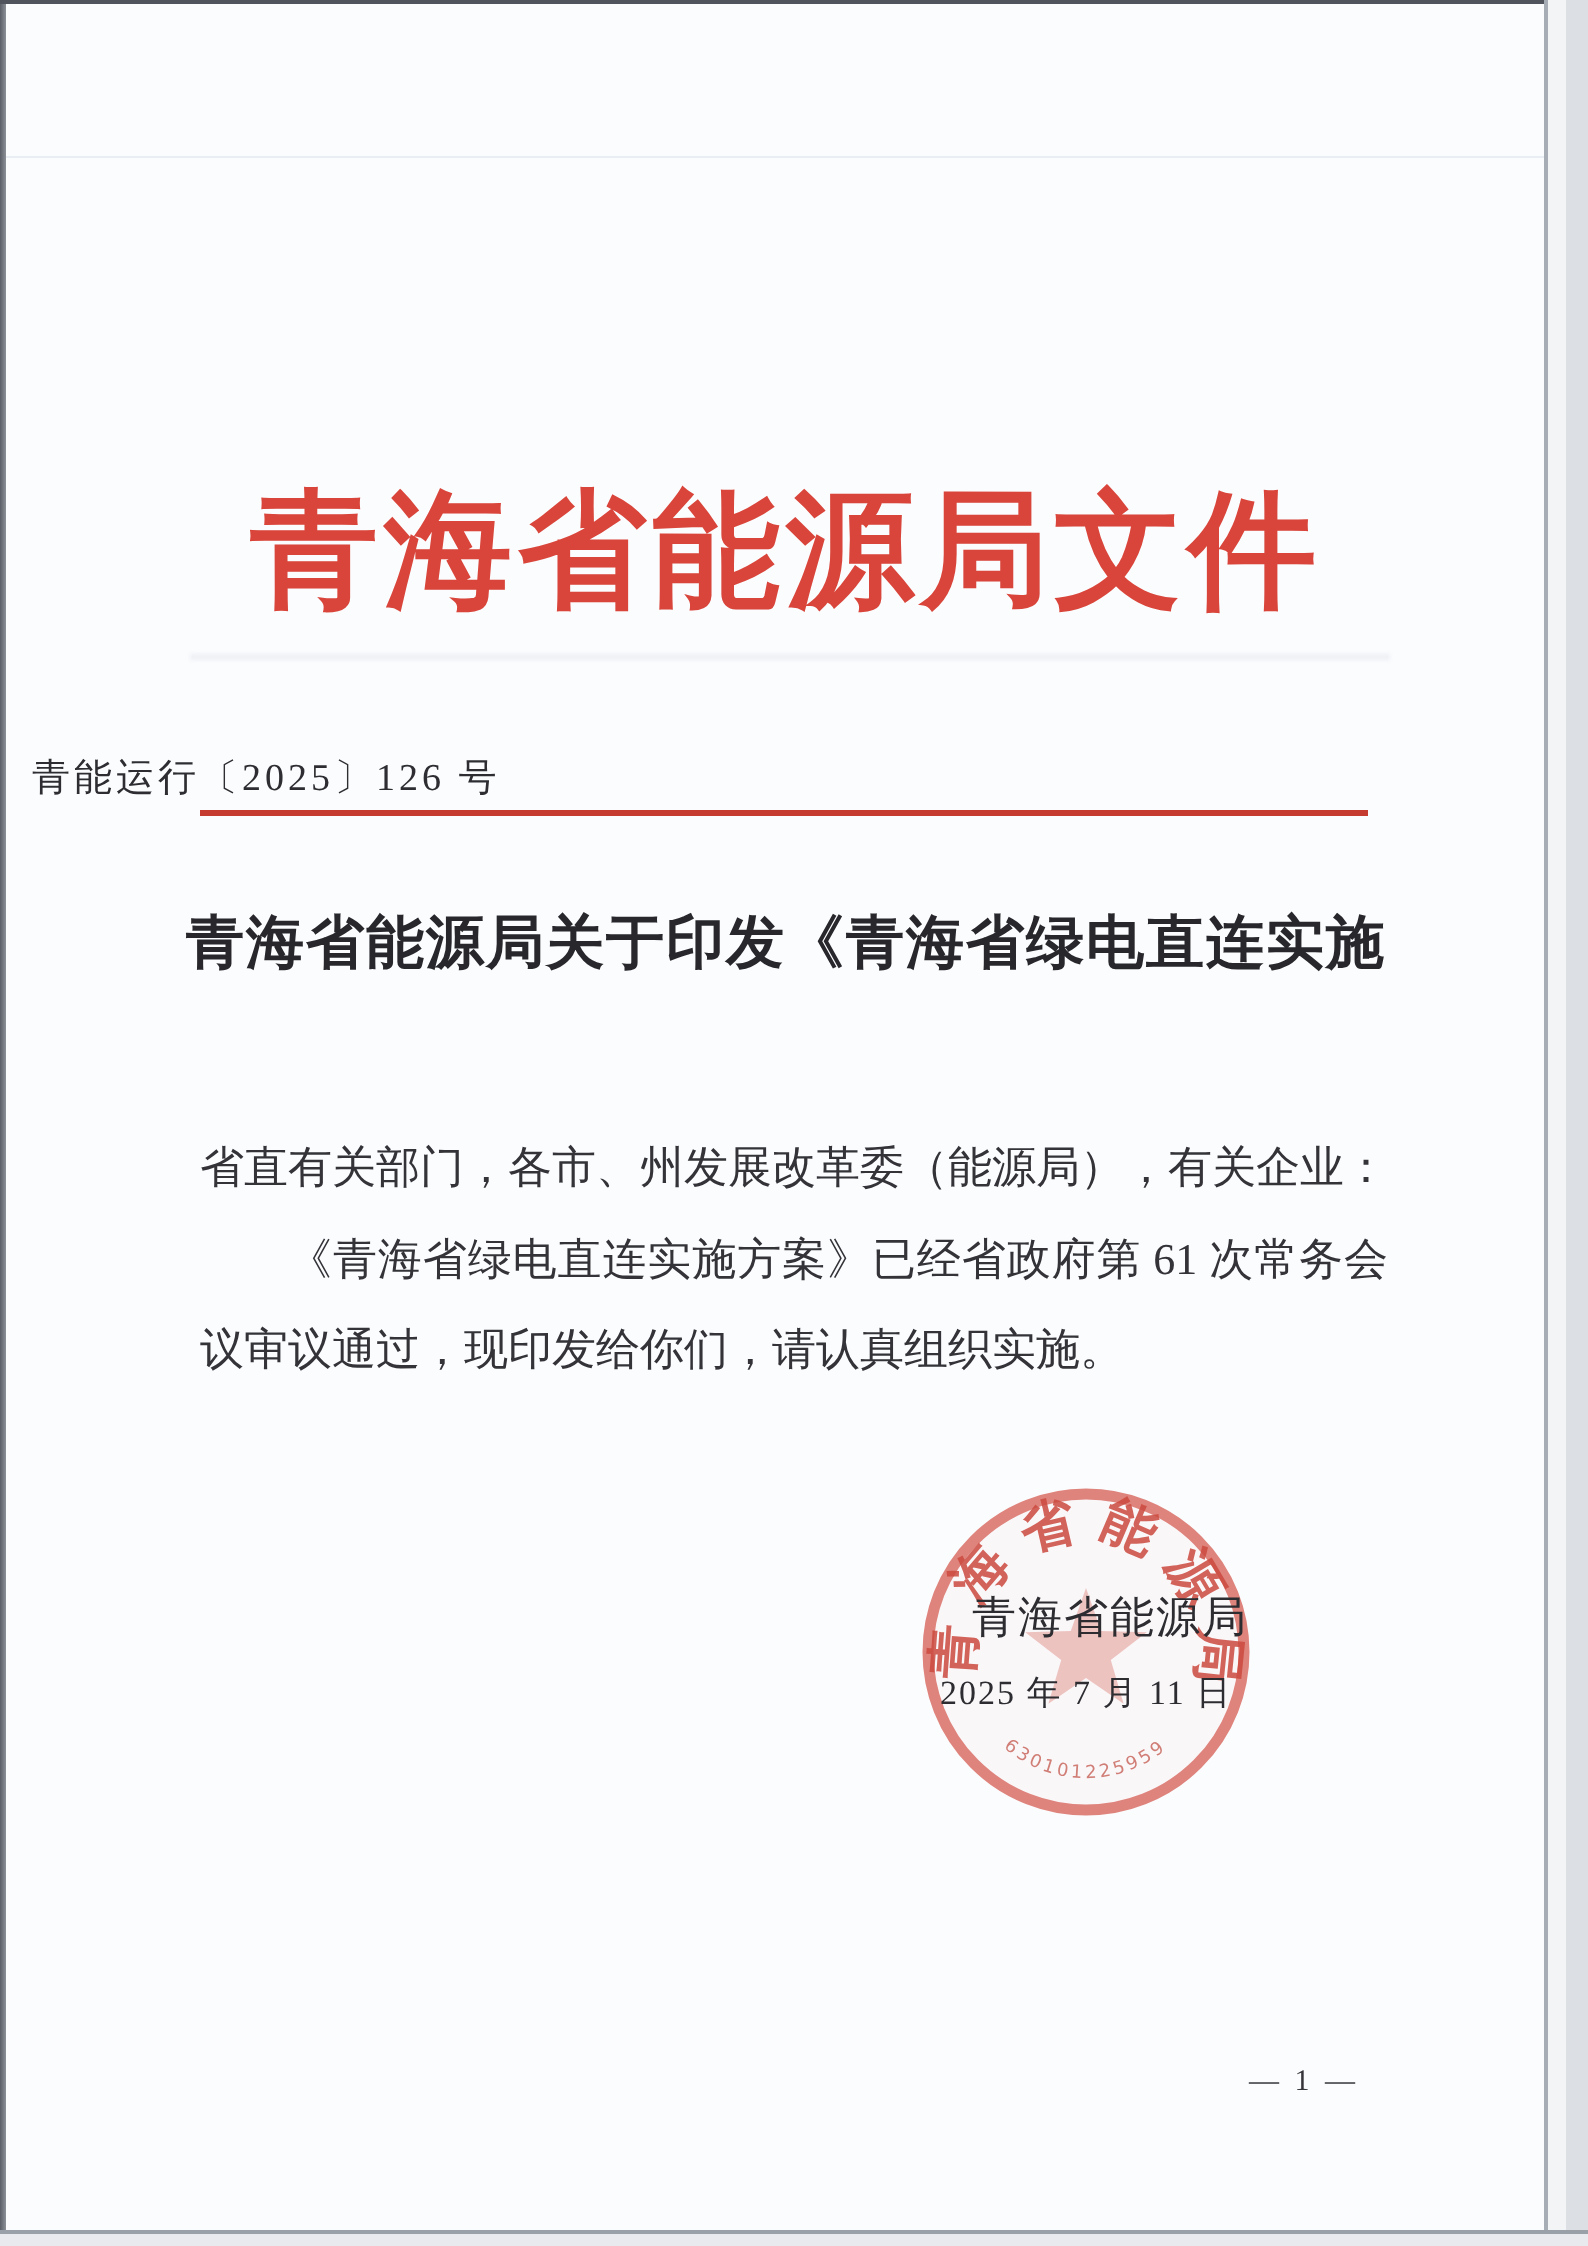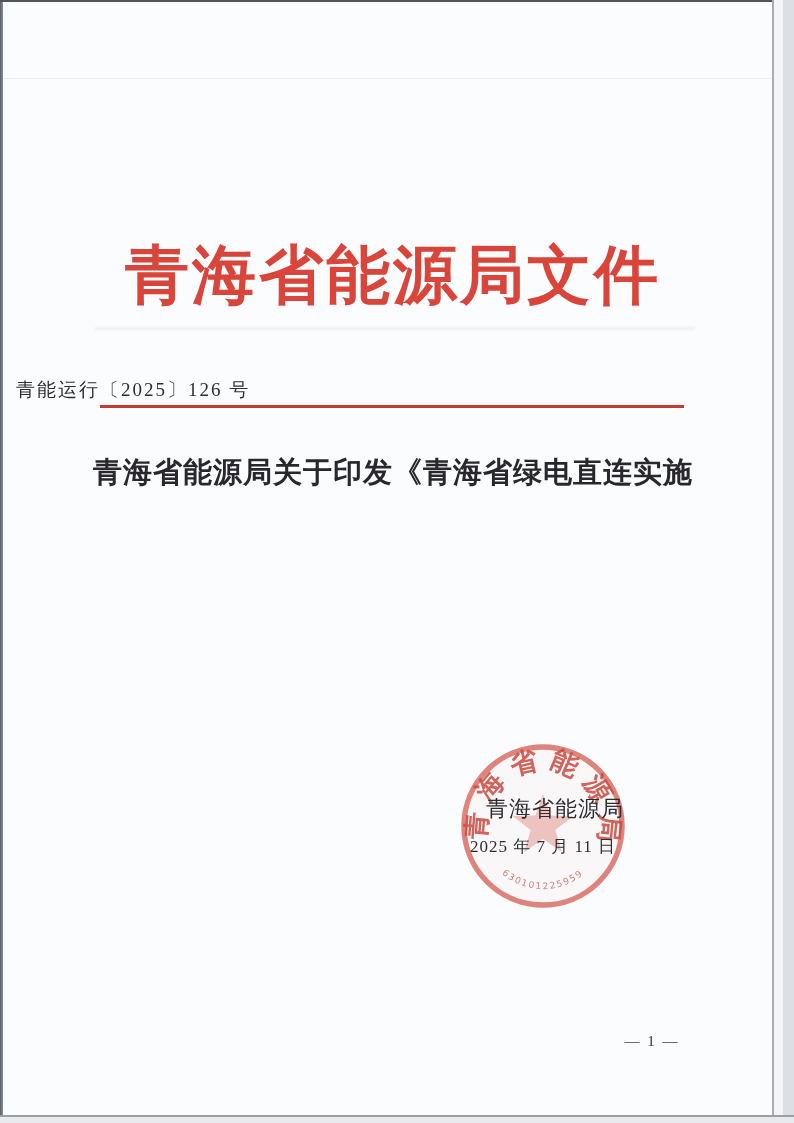--- a/index.html
+++ b/index.html
@@ -92,20 +92,24 @@
     <div class="agency-header">青海省能源局文件</div>
 
     <div class="doc-number">青能运行〔2025〕126 号</div>
 
     <div class="red-rule"></div>
 
     <div class="title">
       <div>青海省能源局关于印发《青海省绿电直连实施</div>
     </div>
 
+    <div class="body-text">
+      <p class="salutation">省直有关部门，各市、州发展改革委（能源局），有关企业：</p>
+      <p class="para">《青海省绿电直连实施方案》已经省政府第 61 次常务会议审议通过，现印发给你们，请认真组织实施。</p>
+    </div>
 
     <svg class="seal" viewBox="-93 -93 186 186" xmlns="http://www.w3.org/2000/svg">
       <defs>
         <path id="sealArcTop" d="M -53.6 19.5 A 57 57 0 1 1 53.6 19.5" fill="none"></path>
         <path id="sealArcBottom" d="M -42 47 A 63 63 0 0 0 42 47" fill="none"></path>
       </defs>
       <circle class="ring" cx="0" cy="0" r="79"></circle>
       <polygon class="star" points="0,-32 7.6,-10.5 30.4,-9.9 12.4,4 18.8,25.9 0,13 -18.8,25.9 -12.4,4 -30.4,-9.9 -7.6,-10.5"></polygon>
       <text class="arc-text">
         <textPath href="#sealArcTop" startOffset="6">青海省能源局</textPath>

